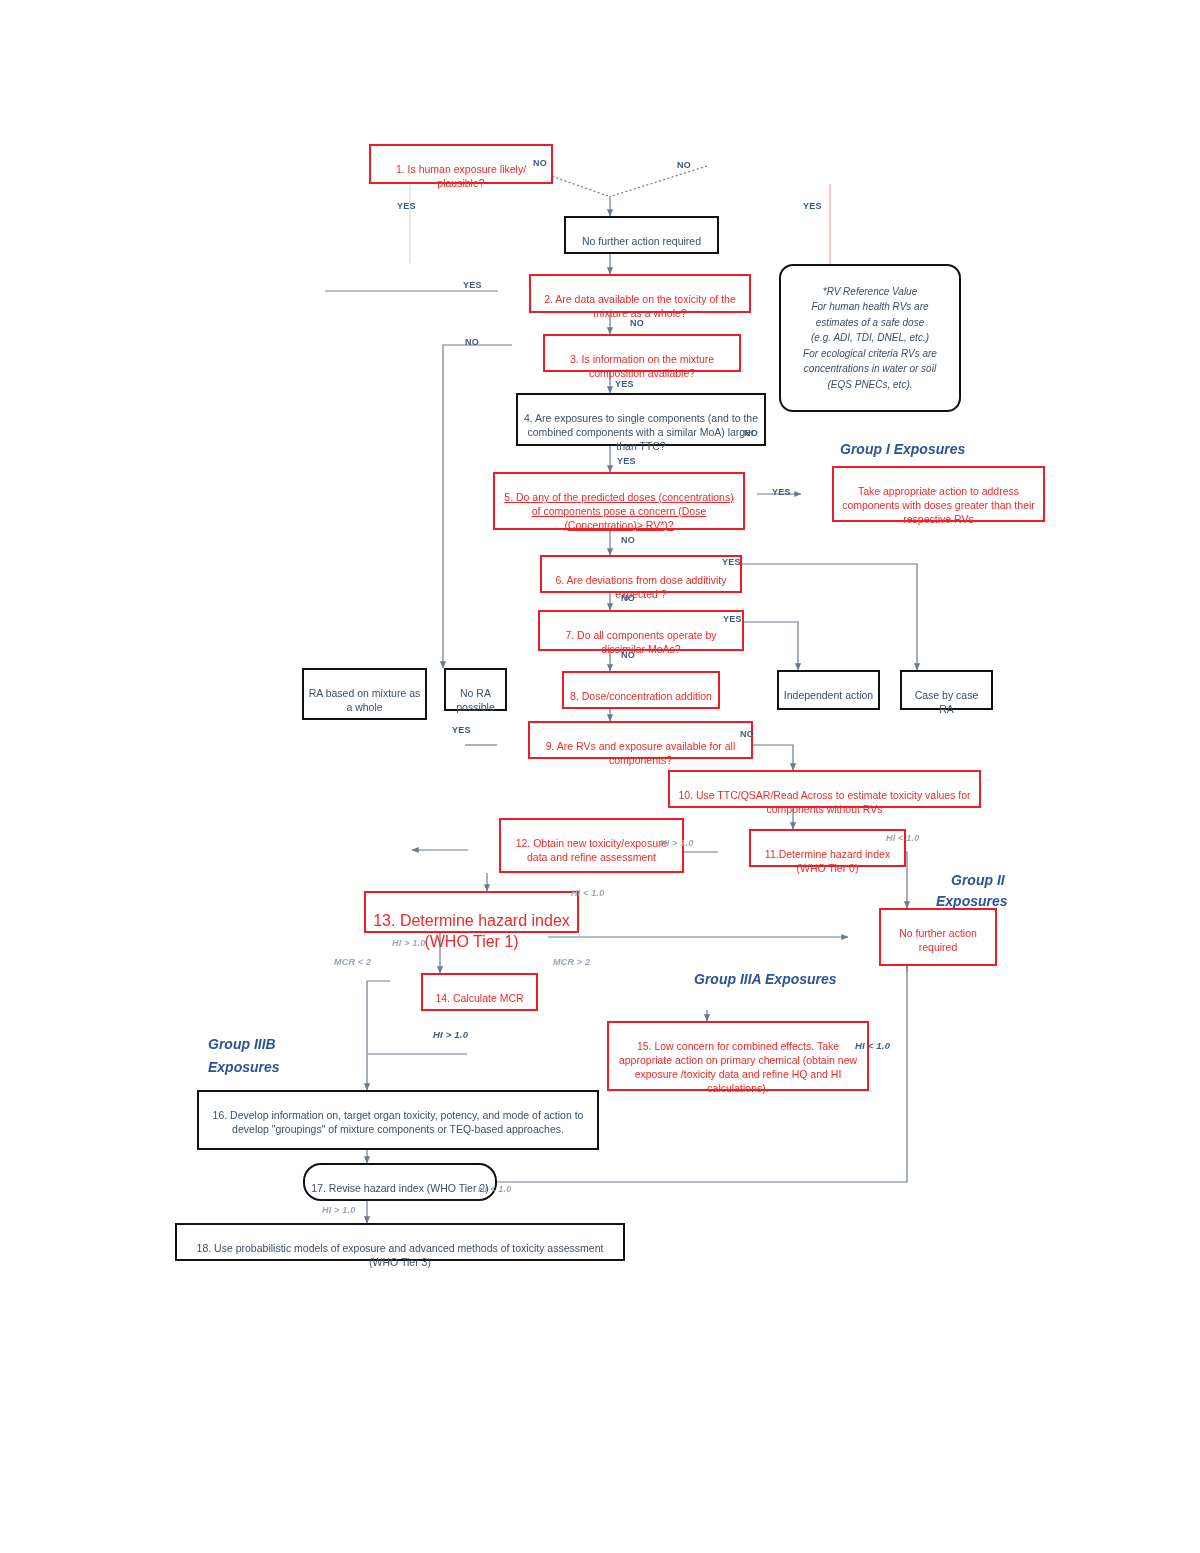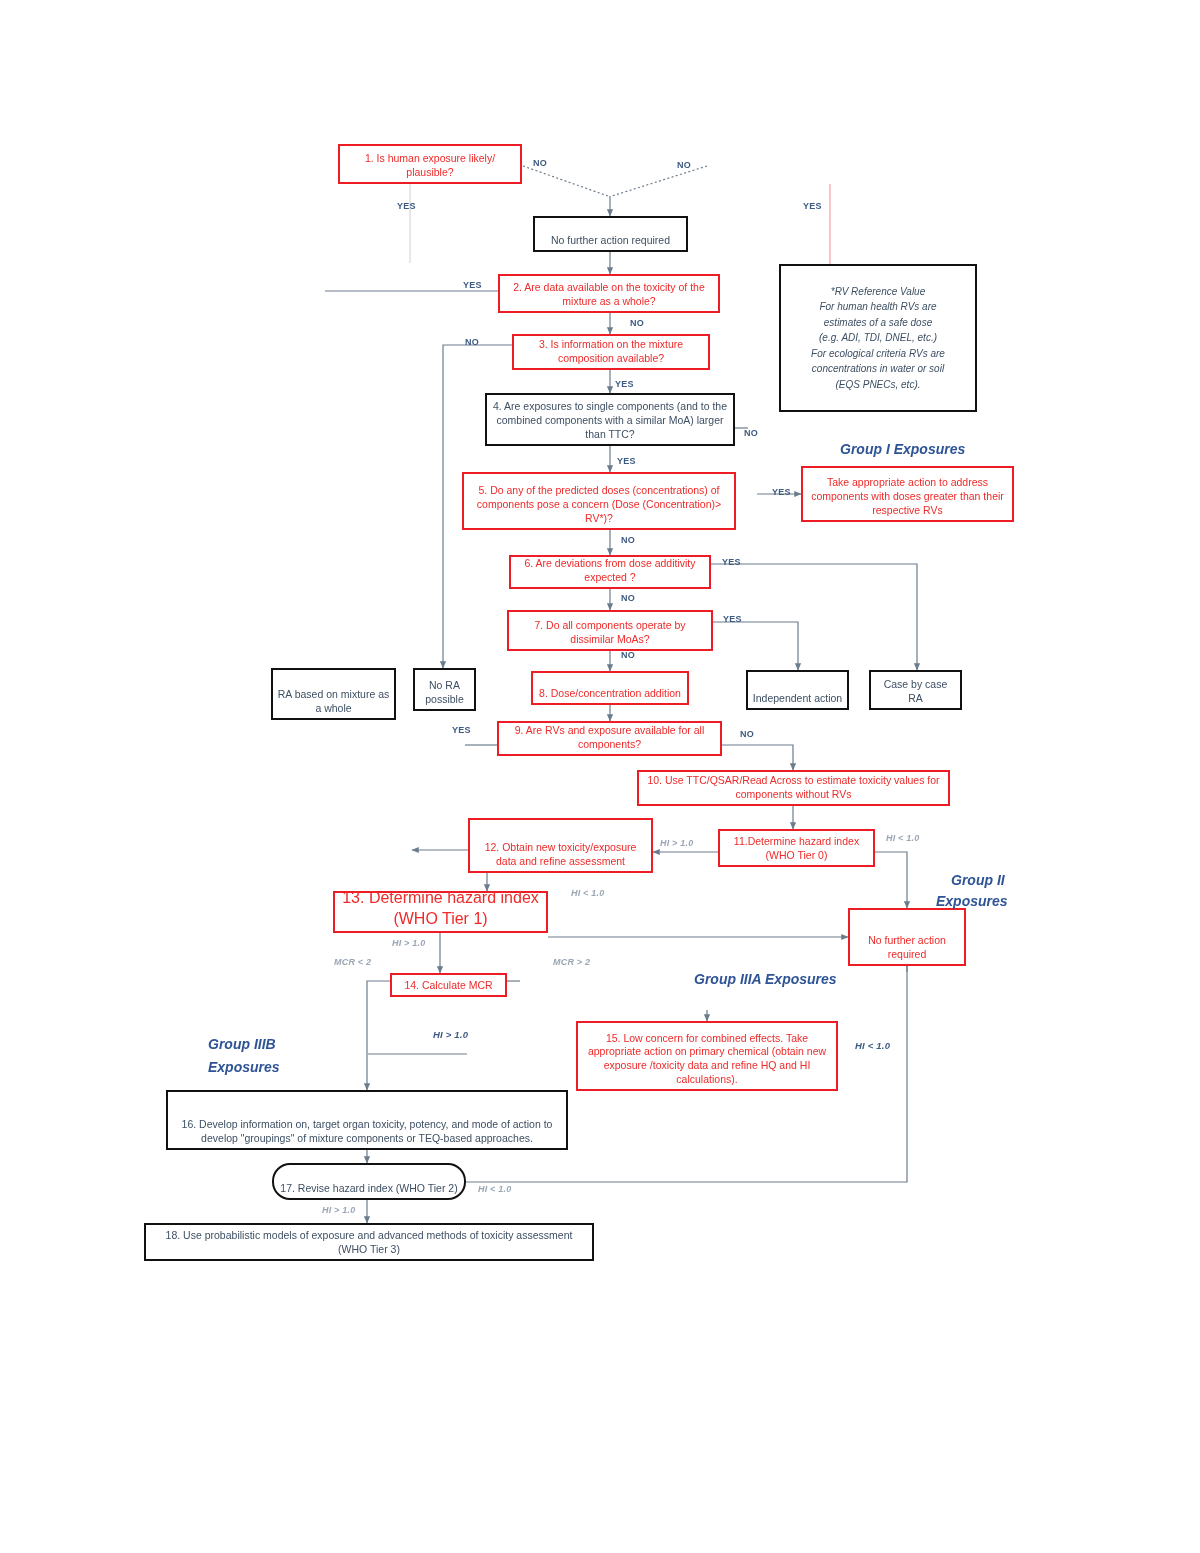--- a/index.html
+++ b/index.html
@@ -5,24 +5,25 @@
 <style>
   html,body{margin:0;padding:0;background:#ffffff;}
   body{
     font-family:"Liberation Sans","DejaVu Sans",sans-serif;
     width:1200px;height:1553px;position:relative;overflow:hidden;
   }
   #canvas{position:absolute;left:0;top:0;width:1200px;height:1553px;}
   
   .node{
     position:absolute;box-sizing:border-box;
-    display:flex;align-items:flex-end;justify-content:center;
+    display:flex;align-items:flex-start;justify-content:center;
     text-align:center;line-height:1.32;
     background:#ffffff;
-    padding:2px 4px;
+    padding:17px 4px;
+    margin-left:31px;
   }
   .node span{display:block;width:100%;}
   .red{
     border:2.5px solid #ee1c25;
     color:#ee2a2a;
   }
   .blk{
     border:2.5px solid #111111;
     color:#3d4f63;
   }
@@ -154,21 +155,21 @@
   </div>
 
   <div class="node red" style="left:512px;top:334px;width:198px;height:36px;font-size:10.5px;">
     <span>3. Is information on the  mixture composition available?</span>
   </div>
 
   <div class="node blk" style="left:485px;top:393px;width:250px;height:53px;font-size:10.5px;">
     <span>4. Are exposures to single components (and to the combined components with a similar MoA) larger than TTC?</span>
   </div>
 
-  <div class="node red" style="left:462px;top:472px;width:274px;height:58px;font-size:10.5px;">
+  <div class="node red" style="left:462px;top:472px;width:252px;height:58px;font-size:10.5px;text-decoration:underline;">
     <span>5. Do any of the predicted doses (concentrations) of components pose a concern (Dose  (Concentration)&gt; RV*)?</span>
   </div>
 
   <div class="node red" style="left:801px;top:466px;width:213px;height:56px;font-size:10.5px;">
     <span>Take appropriate action to address components with doses greater than their respective RVs</span>
   </div>
 
   <div class="node red" style="left:509px;top:555px;width:202px;height:34px;font-size:10.5px;">
     <span>6. Are deviations from dose additivity expected ?</span>
   </div>
@@ -234,21 +235,21 @@
   </div>
 
   <div class="node blk" style="left:272px;top:1163px;width:194px;height:37px;font-size:10.5px;border-radius:18px;">
     <span>17. Revise hazard index (WHO Tier 2)</span>
   </div>
 
   <div class="node blk" style="left:144px;top:1223px;width:450px;height:38px;font-size:10.5px;">
     <span>18. Use probabilistic models of exposure and advanced methods of toxicity assessment (WHO Tier 3)</span>
   </div>
 
-  <div class="note" style="left:779px;top:264px;width:198px;height:148px;font-size:10px;">
+  <div class="note" style="left:779px;top:264px;width:182px;height:148px;font-size:10px;border-radius:14px;">
     <div>*RV    Reference Value</div>
     <div>For human health RVs are</div>
     <div>estimates of a safe dose</div>
     <div>(e.g. ADI, TDI, DNEL, etc.)</div>
     <div>For ecological criteria RVs are</div>
     <div>concentrations in water or soil</div>
     <div>(EQS PNECs, etc).</div>
   </div>
 
   <div class="grp" style="left:840px;top:440px;font-size:14px;">Group I Exposures</div>

